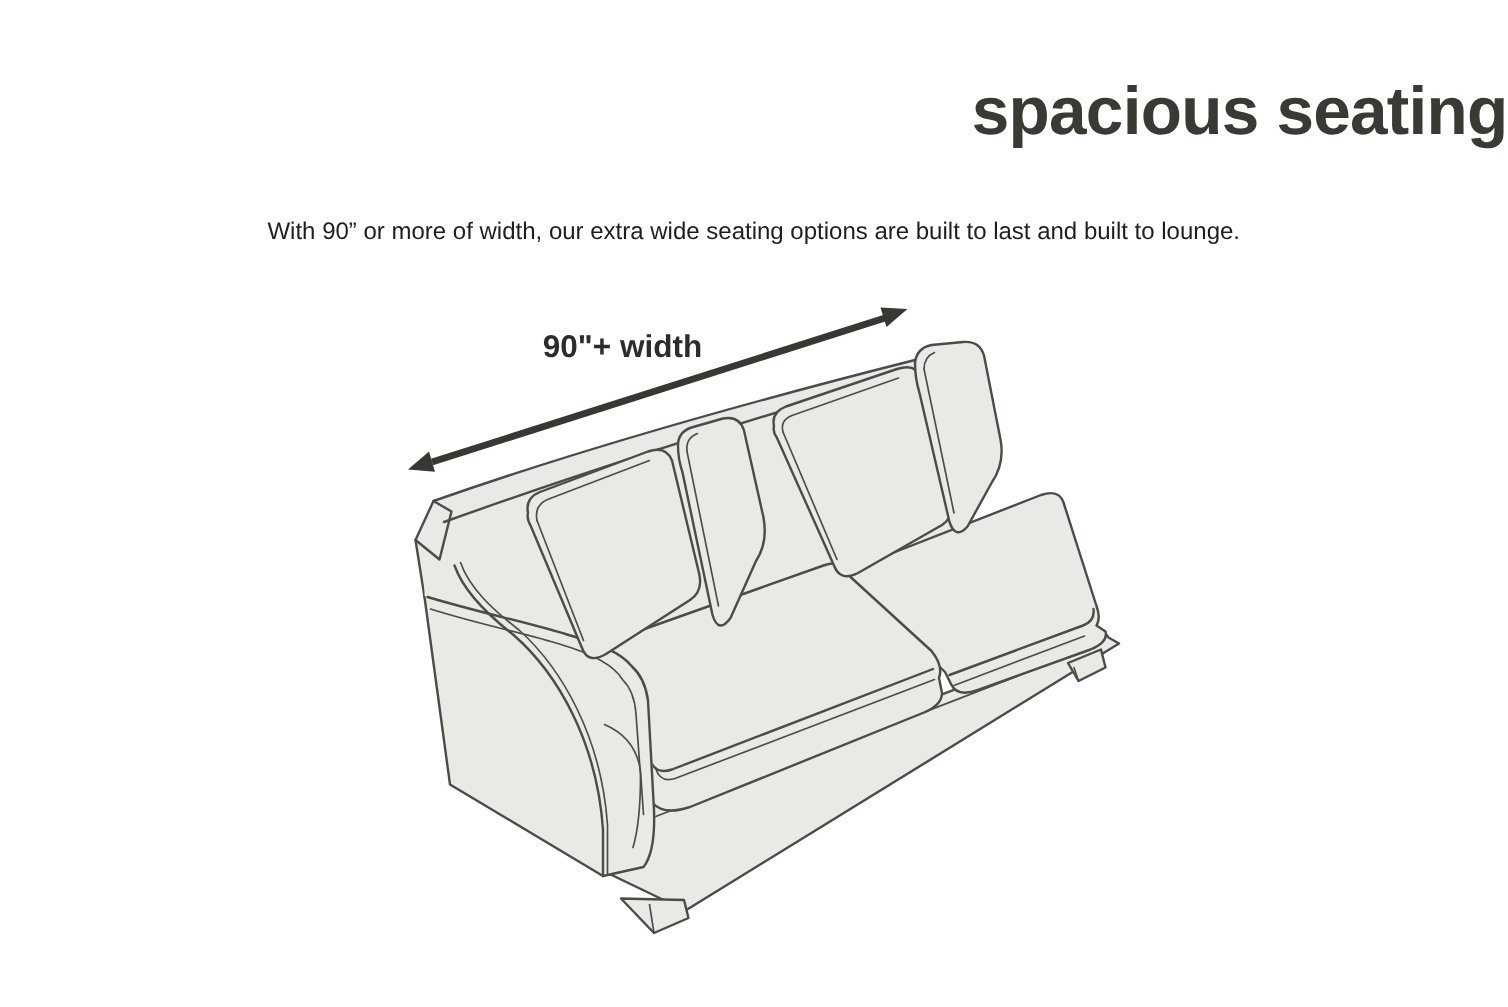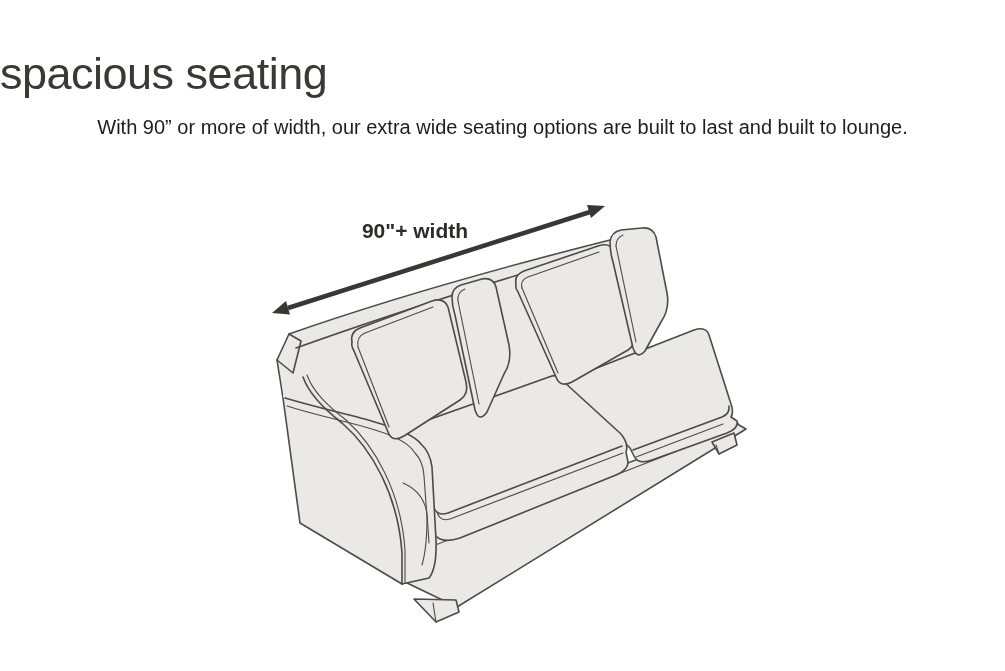--- a/index.html
+++ b/index.html
@@ -1,24 +1,24 @@
 <!DOCTYPE html>
 <html><head>
 <meta charset="utf-8">
 <style>
   html,body{margin:0;padding:0;}
   body{background:#ffffff;font-family:"Liberation Sans",sans-serif;}
   .page{position:relative;width:1005px;height:671px;background:#ffffff;overflow:hidden;}
   .title{
     position:absolute;top:50px;left:0;width:1005px;
-    text-align:left;font-size:45px;font-weight:normal;color:#3a3933;
+    text-align:right;font-size:45px;font-weight:bold;color:#3a3933;
     letter-spacing:-0.5px;line-height:1.05;margin:0;
   }
   .desc{position:absolute;top:114px;left:0;width:1005px;text-align:center;color:#1f1e1c;}
-  .desc-line{font-size:20px;line-height:27px;white-space:nowrap;}
+  .desc-line{font-size:16px;line-height:27px;white-space:nowrap;margin-top:27px;}
   svg.diagram{position:absolute;left:0;top:0;width:1005px;height:671px;}
   .sofa-shape{fill:#eae9e6;stroke:#4c4b46;stroke-width:1.6;stroke-linejoin:round;stroke-linecap:round;}
   .sofa-fill{fill:#eae9e6;stroke:none;}
   .sofa-line{fill:none;stroke:#4c4b46;stroke-width:1.6;stroke-linejoin:round;stroke-linecap:round;}
   .sofa-pipe{fill:none;stroke:#4c4b46;stroke-width:1.1;stroke-linejoin:round;stroke-linecap:round;}
   .arrow-line{stroke:#383732;stroke-width:4.5;stroke-linecap:butt;}
   .arrow-head{fill:#383732;stroke:none;}
   .dim-label{font-family:"Liberation Sans",sans-serif;font-size:21px;font-weight:bold;fill:#2d2c28;}
 </style>
 </head>

